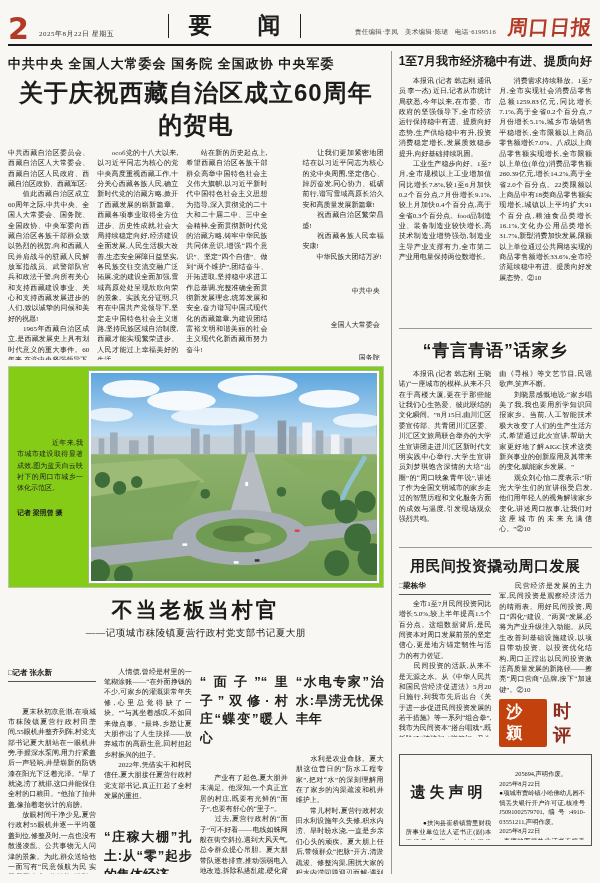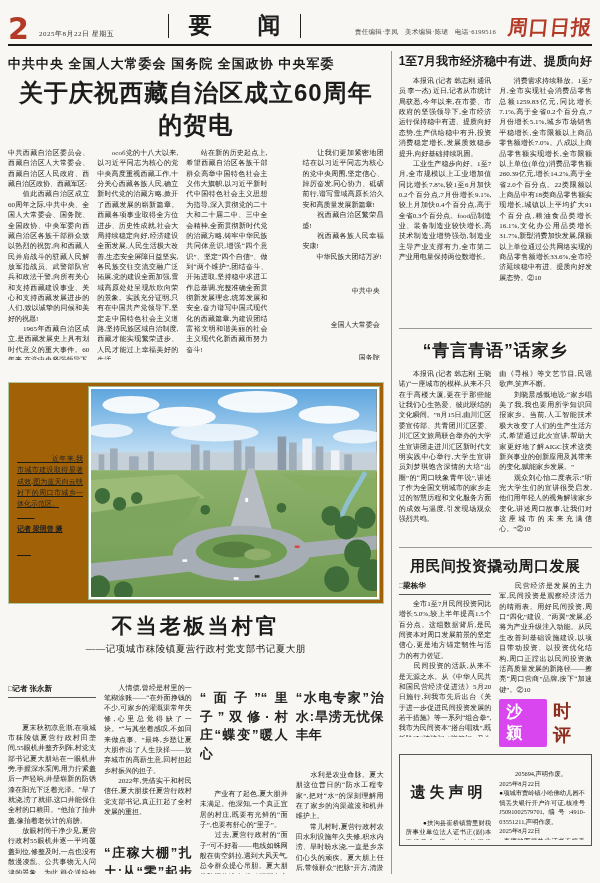--- a/index.html
+++ b/index.html
@@ -27,21 +27,21 @@
   
   .kicker { text-align:left; font-size:13px; font-weight:bold; font-family:"Liberation Sans","DejaVu Sans",sans-serif; letter-spacing:1px; margin-top:4px; }
   .big-headline { text-align:center; font-size:24px; font-weight:bold; font-family:"Liberation Sans","DejaVu Sans",sans-serif; letter-spacing:1px; margin:4px 0 7px; }
   .cols4 { display:flex; gap:8px; height:212px; overflow:hidden; }
   .cols2 { display:flex; gap:8px; overflow:hidden; }
   .col { flex:1; font-size:7px; line-height:1.48; text-align:justify; white-space:pre-wrap; overflow:hidden; color:#222; }
   .sig-col { display:flex; flex-direction:column;margin-left:27px; }
   .sig-block { text-align:right; font-size:7px; line-height:1.6; padding-right:4px; margin-top:2px; }
 
   
-  .photo-block { margin-top:22px; display:flex; background:#a16207; border:1px solid #b3c8a4; padding:4px; height:222px;text-decoration:underline; }
+  .photo-block { margin-top:6px; display:flex; background:#84cc16; border:1px solid #b3c8a4; padding:4px; height:222px; }
   .photo-caption { width:76px; padding:56px 6px 4px 4px; font-size:7px; line-height:1.6; text-align:justify; white-space:pre-wrap; color:#222; }
   .photo-credit { font-size:7px; margin-top:3px; font-weight:bold; }
   .photo-frame { flex:1; border:2px solid #fff; outline:1px solid #9db68d; overflow:hidden; }
   .photo-frame svg { display:block; width:100%; height:100%; }
 
   
   .village { margin-top:8px; flex:1; display:flex; flex-direction:column; overflow:hidden; }
   .v-title { text-align:center; font-size:21px; font-weight:bold; font-family:"Liberation Sans","DejaVu Sans",sans-serif; letter-spacing:3px; }
   .v-sub { text-align:center; font-size:9.5px; margin:3px 0 6px; letter-spacing:.5px; }
   .v-cols { display:flex; gap:8px; flex:1; overflow:hidden; }
@@ -57,21 +57,21 @@
   .hr { border-top:1px solid #9a9a92; margin:6px 0; }
   .econ-body { height:246px;justify-content:space-between; }
   .home-body { height:172px; }
   .invest-wrap { display:flex; gap:8px; }
   .invest-c1 { flex:1; }
   .invest-c2 { flex:1; display:flex; flex-direction:column; }
   .invest-c2 .col { height:112px; flex:none; }
 
   
   .commentary { display:flex; align-items:center; gap:6px; justify-content:flex-end; margin-top:6px; }
-  .comm-box { background:#d946ef; color:#fff; font-size:16px; font-weight:bold; padding:3px 7px; letter-spacing:2px; font-family:"Liberation Serif",serif; border-radius:2px; }
+  .comm-box { background:#c2410c; color:#fff; font-size:16px; font-weight:bold; padding:3px 7px; letter-spacing:2px; font-family:"Liberation Serif",serif; border-radius:2px; }
   .comm-label { color:#8c2d1f; font-size:18px; font-weight:bold; letter-spacing:3px; font-family:"Liberation Serif",serif; }
 
   
   .notices { border:1px solid #555; margin-top:7px; padding:5px 6px; display:flex; gap:8px; height:92px; overflow:hidden; }
   .notice-col { flex:1; font-size:6.3px; line-height:1.5; text-align:justify; white-space:pre-wrap; overflow:hidden; }
   .notice-title { font-size:15px; font-weight:bold; letter-spacing:4px; margin:2px 0 5px; text-align:center; font-family:"Liberation Serif",serif; }
 </style>
 </head>
 <body>
 

